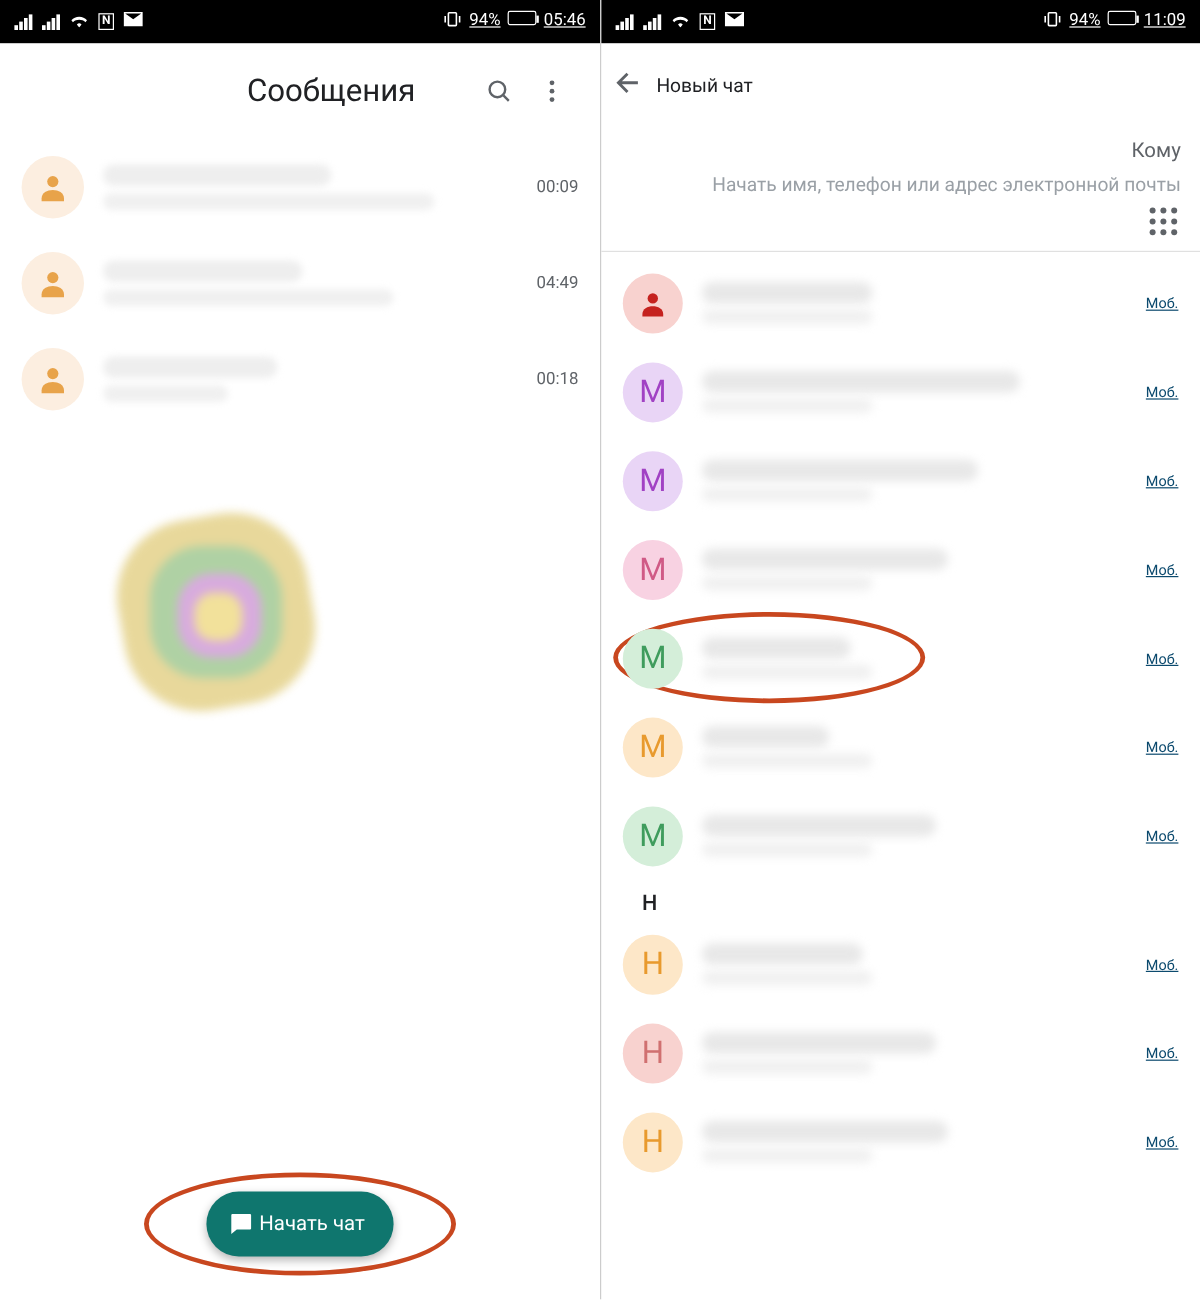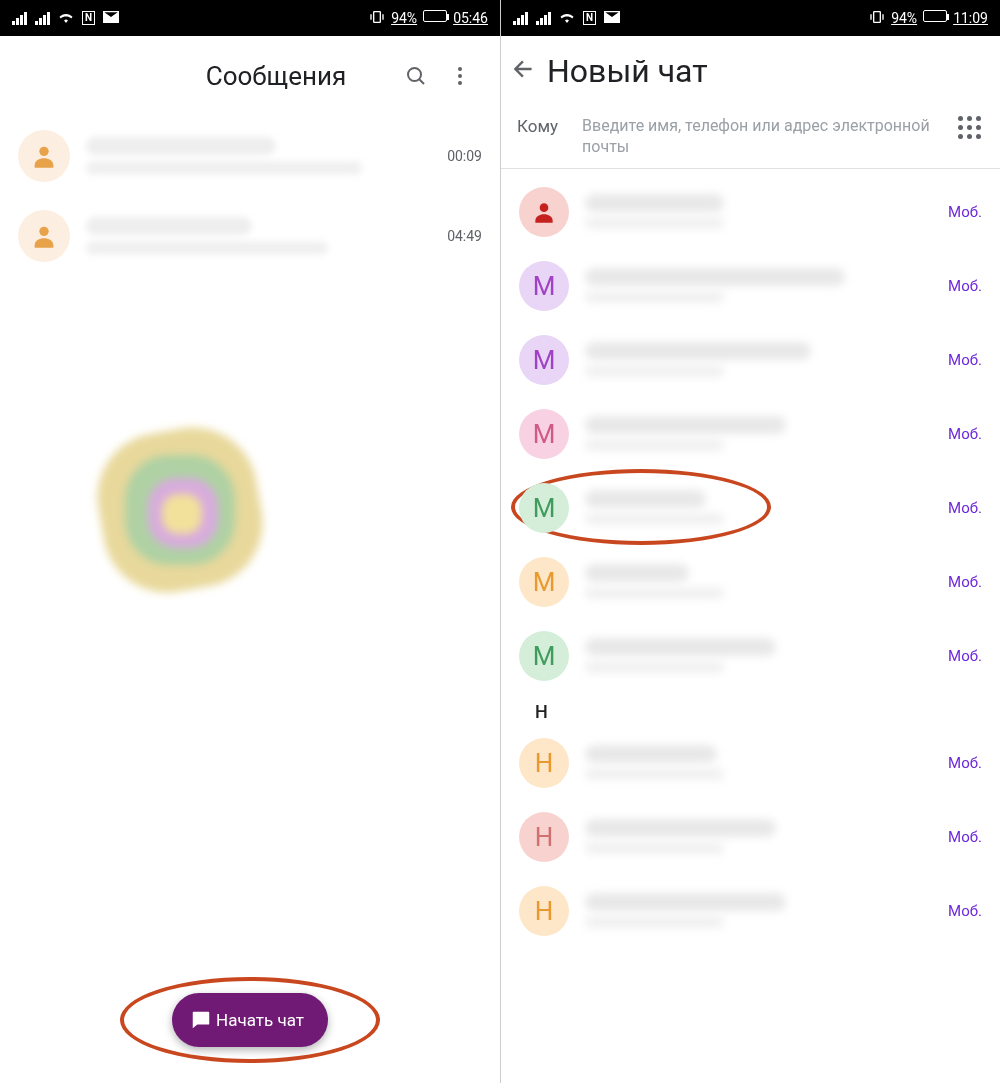--- a/index.html
+++ b/index.html
@@ -30,46 +30,46 @@
   .conv { display:flex; align-items:center; padding: 14px 0; gap: 16px; }
   .avatar { width:52px; height:52px; border-radius:50%; display:flex; align-items:center; justify-content:center; flex-shrink:0; }
   .avatar svg { width:28px; height:28px; }
   .conv-body { flex:1; }
   .conv-title { height:18px; border-radius:9px; background:#eee; filter:blur(3px); }
   .conv-sub { height:14px; border-radius:7px; background:#f0f0f0; filter:blur(3px); margin-top:6px; }
   .conv-time { color:#5f6368; font-size:14px; }
 
   
   .fab-wrap { position:absolute; bottom:36px; left:0; right:0; display:flex; justify-content:center; }
-  .fab { background:#701a75; color:#fff; border-radius:28px; height:54px; padding:0 24px 0 18px; display:flex; align-items:center; gap:4px; font-size:17px; box-shadow:0 3px 8px rgba(0,0,0,0.3); }
+  .fab { background:#0f766e; color:#fff; border-radius:28px; height:54px; padding:0 24px 0 18px; display:flex; align-items:center; gap:4px; font-size:17px; box-shadow:0 3px 8px rgba(0,0,0,0.3); }
   .fab-icon { width:22px; height:22px; }
 
   
   .nc-bar { height:70px; display:flex; align-items:center; padding:0 10px; gap:10px; }
-  .nc-title { font-size:32px; color:#202124;text-align:right; }
-
-  
-  .to-row { display:flex; align-items:flex-start; padding:10px 16px; border-bottom:1px solid #e0e0e0; gap:24px; }
+  .nc-title { font-size:16px; color:#202124;text-align:right; }
+
+  
+  .to-row { display:flex; align-items:flex-end; padding:10px 16px; border-bottom:1px solid #e0e0e0; gap:8px;flex-direction:column; }
   .to-label { color:#5f6368; font-size:17px; }
   .to-input { flex:1; color:#9aa0a6; font-size:16px; line-height:1.3; }
   .dialpad { width:26px; height:26px; display:grid; grid-template-columns:repeat(3,6px); grid-template-rows:repeat(4,6px); gap:3px; }
   .dialpad span { width:5px; height:5px; background:#5f6368; border-radius:50%; }
   .dialpad span:nth-child(11){visibility:hidden}
   .dialpad span:nth-child(10){visibility:hidden}
   .dialpad span:nth-child(12){visibility:hidden}
   .dialpad .zero{visibility:visible; grid-column:2; grid-row:4;}
 
   
   .contact-list { padding: 6px 18px; }
   .contact { display:flex; align-items:center; padding:12px 0; gap:16px; position:relative; }
   .c-avatar { width:50px; height:50px; border-radius:50%; display:flex; align-items:center; justify-content:center; font-size:26px; font-weight:400; flex-shrink:0; filter:blur(0.3px);}
   .c-body { flex:1; }
   .c-name { height:18px; border-radius:9px; filter:blur(4px); background:#e8e8e8; }
   .c-sub { height:12px; border-radius:6px; filter:blur(4px); background:#f0f0f0; margin-top:5px; width:40%; }
-  .c-type { color:#6d28d9; font-size:15px; }
+  .c-type { color:#0c4a6e; font-size:12px;text-decoration:underline; }
   .section-h { font-size:18px; color:#202124; padding:8px 0 4px 16px; font-weight:500; }
 
   
   .hl-oval { position:absolute; border:4px solid #c8471f; border-radius:50%; pointer-events:none; }
 
   
   .watermark { position:absolute; left:50%; top:500px; transform:translate(-50%,0); width:340px; height:200px; opacity:0.55; filter:blur(4px); pointer-events:none; }
   .wm-blob { position:absolute; border-radius:50%; }
 </style>
 </head>
@@ -148,20 +148,33 @@
           <svg viewBox="0 0 24 24" fill="#e8a34a">
               <circle cx="12" cy="8" r="4"></circle>
               <path d="M4 20c0-4 4-6 8-6s8 2 8 6v2H4z"></path>
             </svg>
         </div>
         <div class="conv-body">
           <div class="conv-title" style="width:48%"></div>
           <div class="conv-sub" style="width:70%"></div>
         </div>
         <div class="conv-time">04:49</div>
+      </div>
+      <div class="conv">
+        <div class="avatar" style="background:#fceee0">
+          <svg viewBox="0 0 24 24" fill="#e8a34a">
+              <circle cx="12" cy="8" r="4"></circle>
+              <path d="M4 20c0-4 4-6 8-6s8 2 8 6v2H4z"></path>
+            </svg>
+        </div>
+        <div class="conv-body">
+          <div class="conv-title" style="width:42%"></div>
+          <div class="conv-sub" style="width:30%"></div>
+        </div>
+        <div class="conv-time">00:18</div>
       </div>
     </div>
 
     <div class="watermark">
       <div class="wm-blob" style="width:160px;height:160px;background:#d6b94a;left:20px;top:-70px;transform:rotate(-10deg);border-radius:40%"></div>
       <div class="wm-blob" style="width:110px;height:110px;background:#6fad5a;left:45px;top:-45px;border-radius:40%"></div>
       <div class="wm-blob" style="width:70px;height:70px;background:#b968c4;left:68px;top:-22px;border-radius:40%"></div>
       <div class="wm-blob" style="width:40px;height:40px;background:#e8c94a;left:82px;top:-6px;border-radius:40%"></div>
     </div>
 
@@ -216,21 +229,21 @@
       <div class="icon-btn">
         <svg width="26" height="26" viewBox="0 0 24 24" fill="none" stroke="#5f6368" stroke-width="2.2">
             <path d="M19 12H5M11 5l-7 7 7 7"></path>
           </svg>
       </div>
       <div class="nc-title">Новый чат</div>
     </div>
 
     <div class="to-row">
       <div class="to-label">Кому</div>
-      <div class="to-input">Введите имя, телефон или адрес электронной почты</div>
+      <div class="to-input">Начать имя, телефон или адрес электронной почты</div>
       <div class="dialpad">
         <span></span>
           <span></span>
           <span></span>
         <span></span>
           <span></span>
           <span></span>
         <span></span>
           <span></span>
           <span></span>

